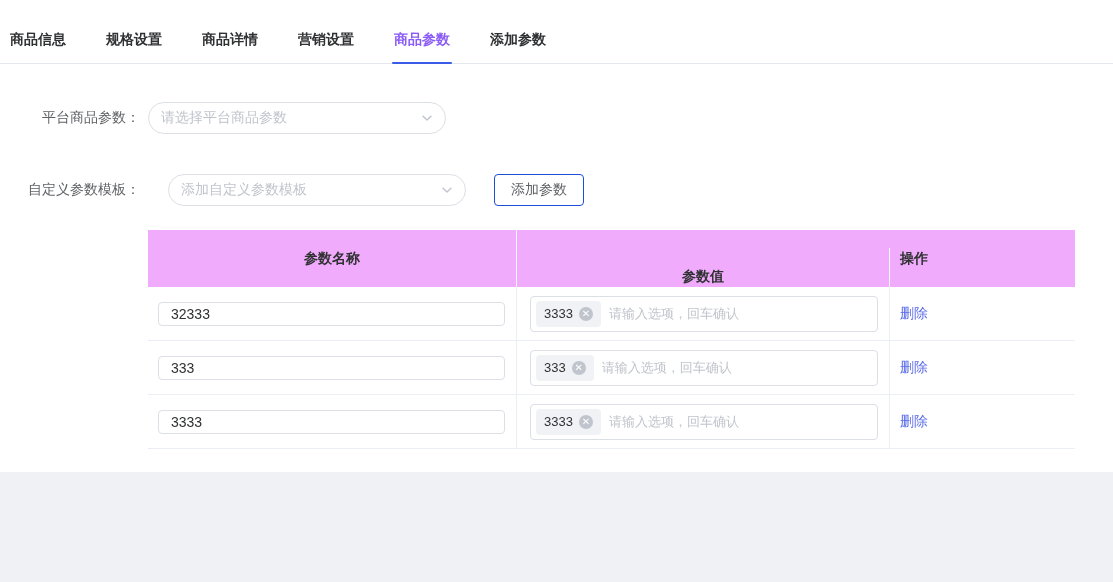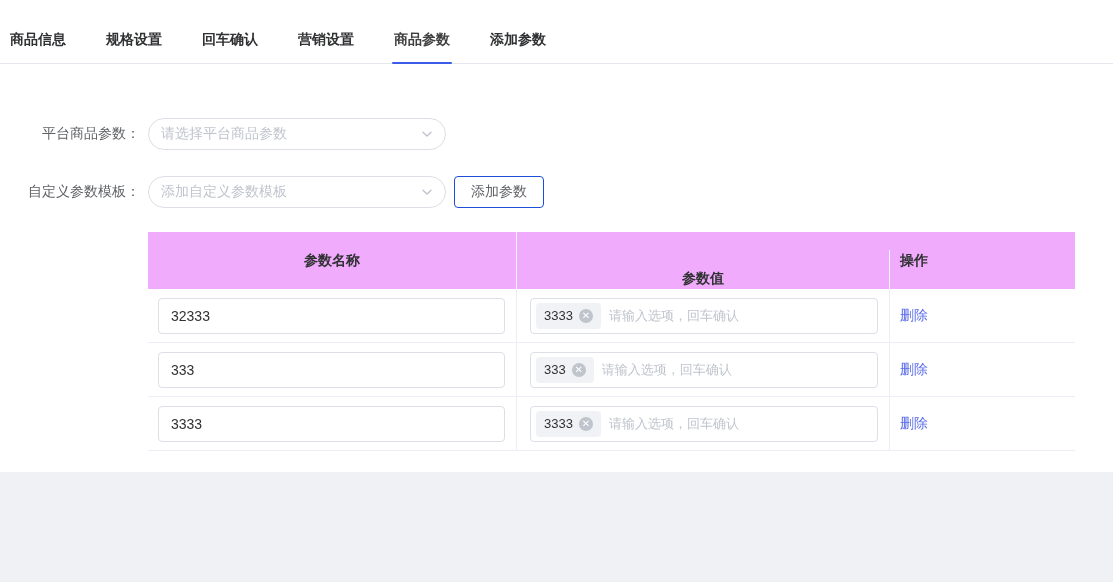--- a/index.html
+++ b/index.html
@@ -21,33 +21,33 @@
     margin-right:40px;
     padding-bottom:14px;
     font-size:14px;
     font-weight:bold;
     color:#303133;
     cursor:pointer;
     position:relative;
     white-space:nowrap;
     margin-top:6px;
   }
-  .tab.active { color:#404040; }
+  .tab.active { color:#8b5cf6; }
   .tab.active::after {
     content:"";
     position:absolute;
     left:-2px; right:-2px; bottom:-1px;
     height:2px;
     background:#3A5CE9;
     border-radius:1px;
   }
   
   .form-row { display:flex; align-items:center; }
-  .form-row.first { margin-top:54px; }
-  .form-row.second { margin-top:26px; }
+  .form-row.first { margin-top:38px; }
+  .form-row.second { margin-top:40px;gap:20px; }
   .form-label {
     width:140px;
     flex-shrink:0;
     text-align:right;
     font-size:14px;
     color:#606266;
   }
   .select {
     margin-left:8px;
     width:298px; height:32px;
@@ -92,21 +92,21 @@
     height:54px;
     align-items:stretch;
     border-bottom:1px solid #EBEEF5;
   }
   .cell { display:flex; align-items:center; }
   .cell-name  { width:369px; border-right:1px solid #EBEEF5; }
   .cell-value { width:373px; border-right:1px solid #EBEEF5; }
   .cell-action{ width:185px; padding-left:10px; }
   .text-input {
     margin-left:10px;
-    width:347px; height:36px;
+    width:347px; height:24px;
     border:1px solid #DCDFE6;
     border-radius:4px;
     padding:0 12px;
     font-size:14px;
     color:#303133;
     font-family:"Liberation Sans", sans-serif;
     outline:none;
   }
   .tag-input {
     margin-left:13px;
@@ -162,21 +162,21 @@
   }
 </style>
 </head>
 <body>
 
 <div class="page">
 
   <div class="tabs">
     <div class="tab">商品信息</div>
     <div class="tab">规格设置</div>
-    <div class="tab">回车确认</div>
+    <div class="tab">商品详情</div>
     <div class="tab">营销设置</div>
     <div class="tab active">商品参数</div>
     <div class="tab">添加参数</div>
   </div>
 
   <div class="form-row first">
     <div class="form-label">平台商品参数：</div>
     <div class="select">
       <span class="ph">请选择平台商品参数</span>
       <span class="chevron">

